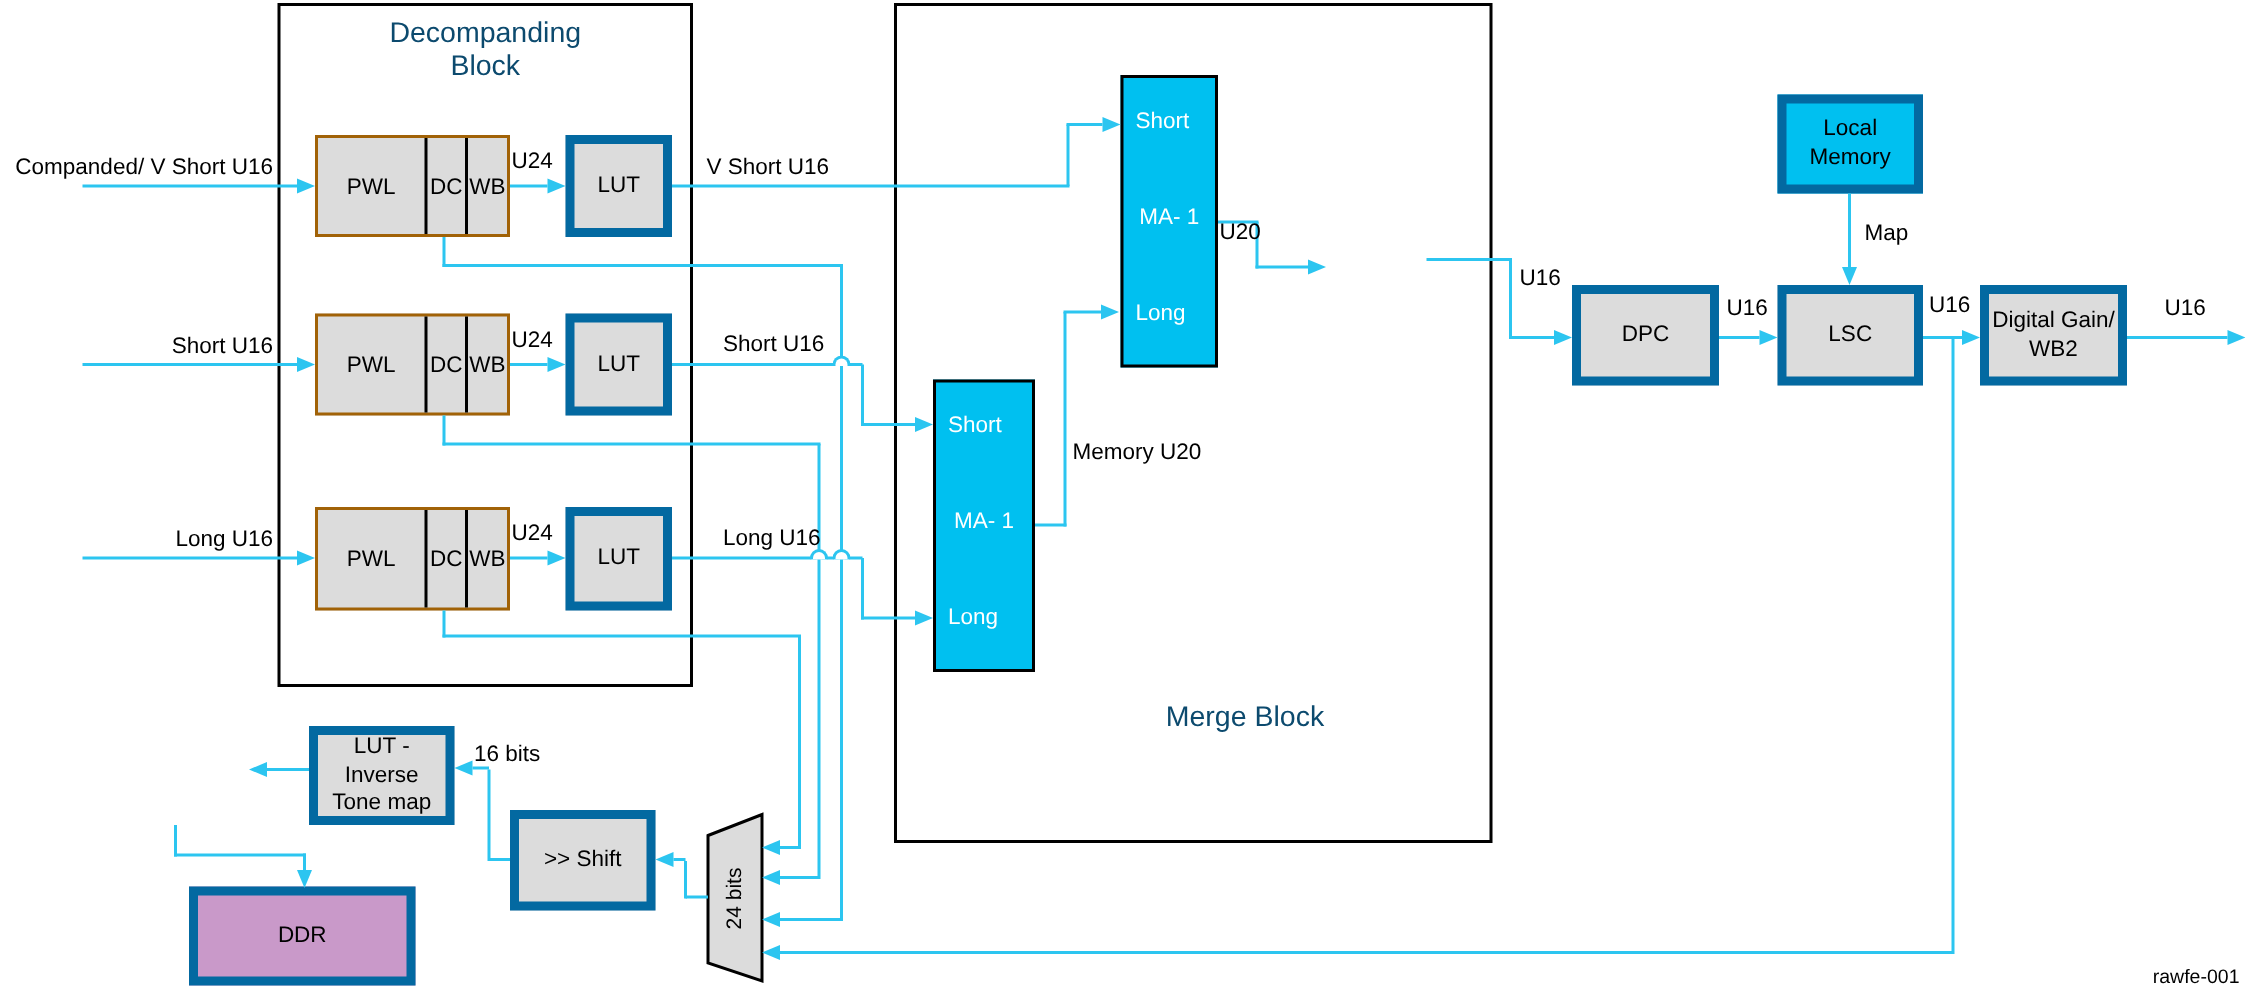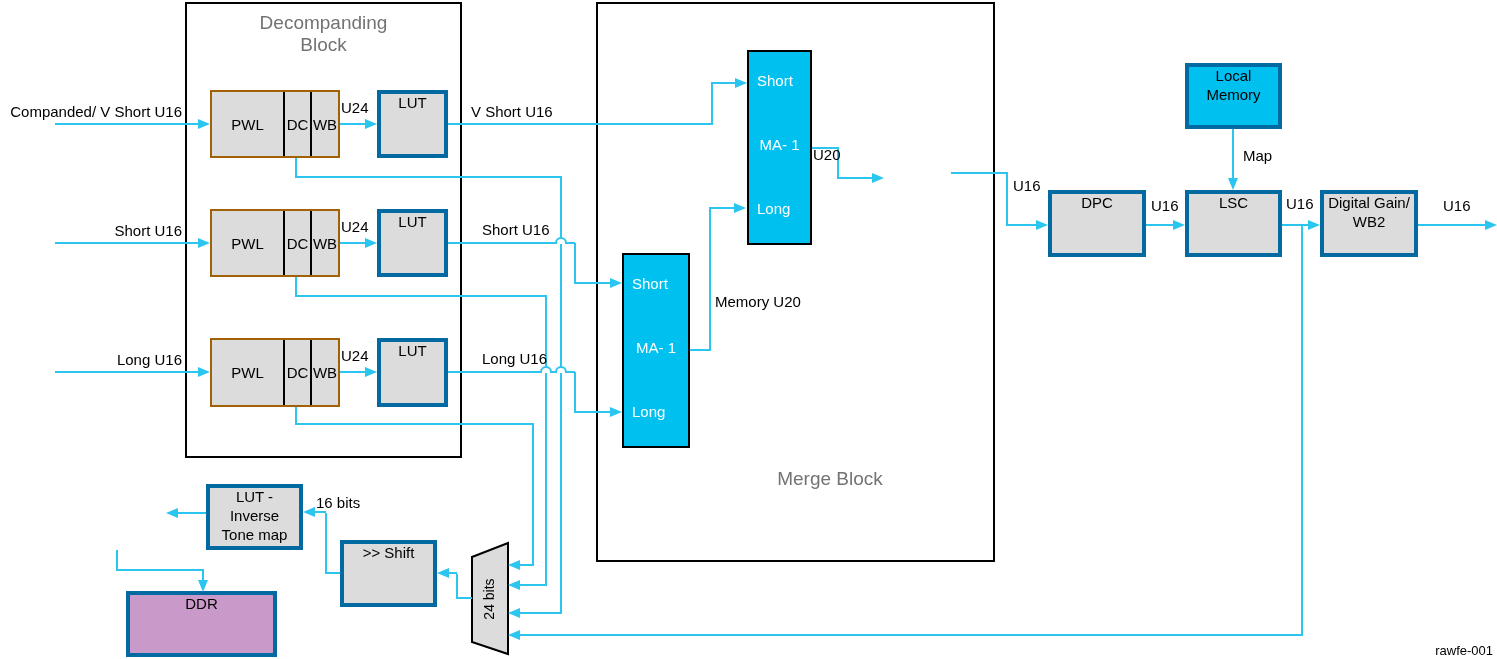--- a/index.html
+++ b/index.html
@@ -1,21 +1,21 @@
 <!DOCTYPE html>
 <html><head>
 <meta charset="utf-8">
 <style>
   html,body{margin:0;padding:0;background:#fff;}
   .canvas{position:relative;width:1497px;height:659px;background:#fff;overflow:hidden;
           font-family:"Liberation Sans","DejaVu Sans",sans-serif;color:#000;}
   .abs{position:absolute;}
   .frame{position:absolute;border:2px solid #000;box-sizing:border-box;background:transparent;}
-  .blk{position:absolute;background:#dcdcdc;border:4px solid #0369a1;box-sizing:border-box;
-       display:flex;justify-content:center;text-align:center;
+  .blk{position:absolute;background:#dcdcdc;border:6px solid #0369a1;box-sizing:border-box;
+       display:flex;align-items:center;justify-content:center;text-align:center;
        font-size:15px;line-height:1.25;}
   .blk>span{display:block;}
   .cyan{background:#00c0f0;color:#fff;}
   .yellow{background:#ffffc9;}
   .purple{background:#c999c9;}
   .comp{position:absolute;border:2px solid #a16207;box-sizing:border-box;background:#dcdcdc;
         display:flex;font-size:15px;}
   .comp .cell{display:flex;align-items:center;justify-content:center;white-space:nowrap;}
   .comp .c-pwl{width:71px;}
   .comp .c-dc{width:29px;border-left:2px solid #000;border-right:2px solid #000;box-sizing:border-box;}
@@ -26,21 +26,21 @@
   .ma1 .p{padding-left:8px;}
   .ma1 .m{text-align:center;}
   .wire{position:absolute;background:#2cc5f0;}
   .h{height:2px;}
   .v{width:2px;}
   .arr{position:absolute;width:0;height:0;}
   .arr.r{border-top:5px solid transparent;border-bottom:5px solid transparent;border-left:12px solid #2cc5f0;}
   .arr.l{border-top:5px solid transparent;border-bottom:5px solid transparent;border-right:12px solid #2cc5f0;}
   .arr.d{border-left:5px solid transparent;border-right:5px solid transparent;border-top:12px solid #2cc5f0;}
   .lbl{position:absolute;font-size:15px;white-space:nowrap;color:#000;}
-  .title{position:absolute;font-size:19px;text-align:center;color:#737373;}
+  .title{position:absolute;font-size:19px;text-align:center;color:#0c4a6e;}
   .title>span{display:inline-block;}
   .hop{position:absolute;width:12px;height:7px;background:#fff;border:2px solid #2cc5f0;
        border-bottom:none;border-radius:6px 6px 0 0;box-sizing:border-box;}
   .muxlbl{position:absolute;left:450px;top:590px;width:80px;height:18px;text-align:center;
           font-size:14px;transform:rotate(-90deg);}
   .footer{position:absolute;right:4px;top:643px;font-size:13px;}
 </style>
 </head>
 <body>
 

